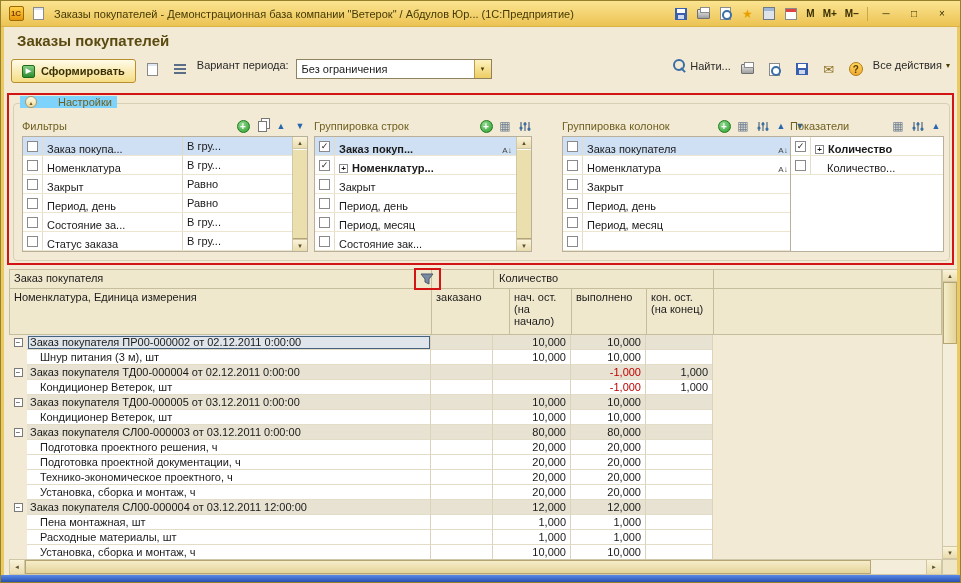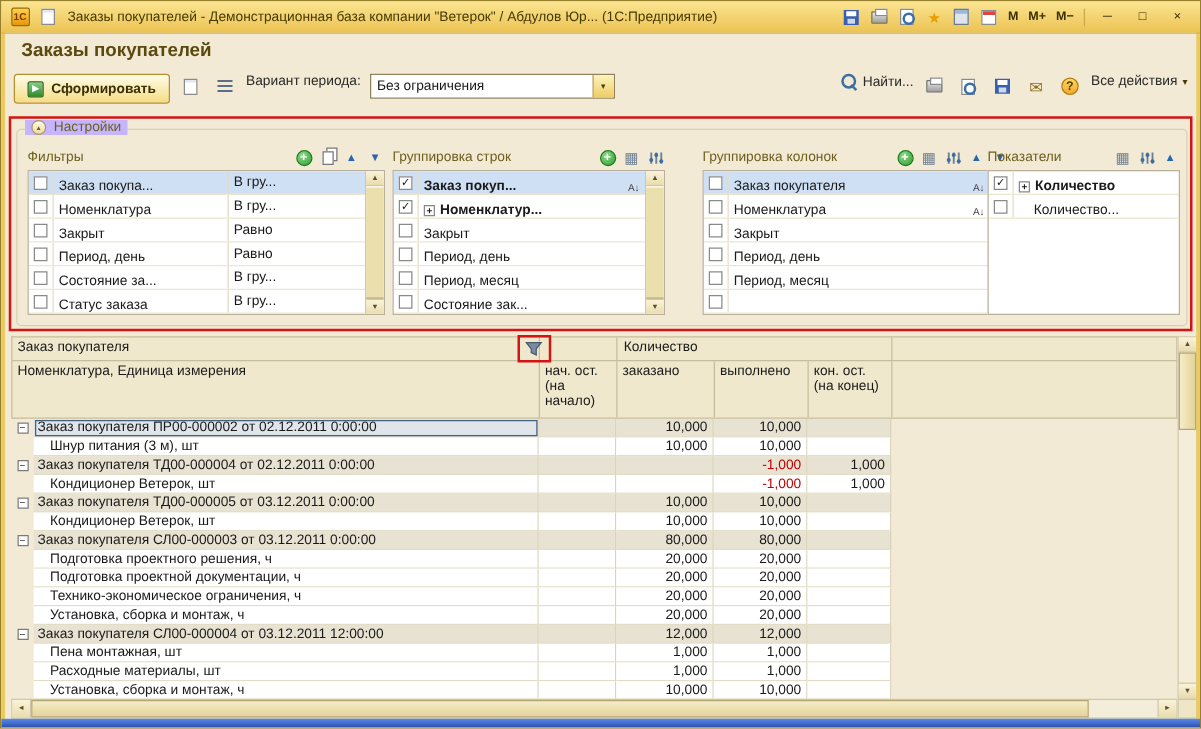--- a/index.html
+++ b/index.html
@@ -45,21 +45,21 @@
 .i-env{font-size:13px;color:#8a6d1f;line-height:13px}
 .i-help{width:14px;height:14px;border-radius:50%;background:linear-gradient(#ffd95e,#f0a92e);border:1px solid #b07c10;color:#5a3c00;font-weight:bold;font-size:10px;display:flex;align-items:center;justify-content:center}
 .allact{display:inline-flex;align-items:center;gap:4px;color:#2a2a2a}
 .aarr{font-size:8px;color:#4a3c00}
 
 .annot{position:absolute;border:2px solid #d21414;z-index:40;pointer-events:none}
 .annot1{left:6px;top:92px;width:947px;height:172px}
 .annot2{left:413px;top:267px;width:27px;height:22px}
 
 .settings-box{position:absolute;left:12px;top:102px;width:937px;height:158px;border:1px solid #d8d0b4;border-radius:4px}
-.settings-label{position:absolute;top:-8px;left:6px;background:#c4b5fd;padding:0 5px;color:#6f5f1f;display:flex;align-items:center;gap:6px}
+.settings-label{position:absolute;top:-8px;left:6px;background:#7dd3fc;padding:0 5px;color:#6f5f1f;display:flex;align-items:center;gap:21px}
 .tgl{width:12px;height:12px;border:1px solid #a89968;border-radius:50%;background:linear-gradient(#fffbe9,#efdc9a);font-size:6px;color:#6a5a20;display:flex;align-items:center;justify-content:center}
 .panel{position:absolute;top:12px}
 .phead{height:20px;display:flex;align-items:center;gap:3px}
 .ptitle{color:#6f5f1f;flex:1;white-space:nowrap;overflow:hidden}
 .pico{width:16px;height:16px;display:inline-flex;align-items:center;justify-content:center;flex:none}
 .ic-add{width:13px;height:13px;border-radius:50%;background:radial-gradient(circle at 35% 30%,#8fd98f,#2e9e2e);border:1px solid #1d7a1d;color:#fff;font-size:10px;font-weight:bold;line-height:11px;display:flex;align-items:center;justify-content:center}
 .i-copy{width:9px;height:11px;border:1px solid #777;background:#fff;box-shadow:3px -3px 0 -1px #fff,3px -3px 0 0 #777}
 .arr{color:#2866b0;font-size:9px}
 .i-table{color:#6f7f92;font-size:12px;line-height:12px}
 .ptable{position:relative;height:116px;border:1px solid #b8b09a;background:#fff;overflow:hidden}
@@ -465,22 +465,22 @@
   </div>
 
   <div class="rhead1">
     <span class="hc labelc">Заказ покупателя</span>
     <span class="hc w0"></span>
     <span class="hc groupc">Количество</span>
     <span class="hc fill"></span>
   </div>
   <div class="rhead2">
     <span class="hc labelc">Номенклатура, Единица измерения</span>
+    <span class="hc w1">заказано</span>
     <span class="hc w0">нач. ост. (на начало)</span>
-    <span class="hc w1">заказано</span>
     <span class="hc w2">выполнено</span>
     <span class="hc w3">кон. ост. (на конец)</span>
     <span class="hc fill"></span>
   </div>
   <span class="funnel"><svg width="14" height="14">
         <path d="M1 2 L13 2 L9 7 L9 12 L5 10 L5 7 Z" fill="#7a8aa0" stroke="#4a5a70" stroke-width="1"></path>
       </svg></span>
   <div class="annot annot2"></div>
 
   <div class="rbody" id="report-rows">
@@ -568,21 +568,21 @@
         <span class="tc-tree"></span>
         <span class="tc-label">Подготовка проектной документации, ч</span>
         <span class="tc-n w0"></span>
         <span class="tc-n w1">20,000</span>
         <span class="tc-n w2">20,000</span>
         <span class="tc-n w3"></span>
         <span class="tc-fill"></span>
       </div>
       <div class="trow l1">
         <span class="tc-tree"></span>
-        <span class="tc-label">Технико-экономическое ограничения, ч</span>
+        <span class="tc-label">Технико-экономическое проектного, ч</span>
         <span class="tc-n w0"></span>
         <span class="tc-n w1">20,000</span>
         <span class="tc-n w2">20,000</span>
         <span class="tc-n w3"></span>
         <span class="tc-fill"></span>
       </div>
       <div class="trow l1">
         <span class="tc-tree"></span>
         <span class="tc-label">Установка, сборка и монтаж, ч</span>
         <span class="tc-n w0"></span>

